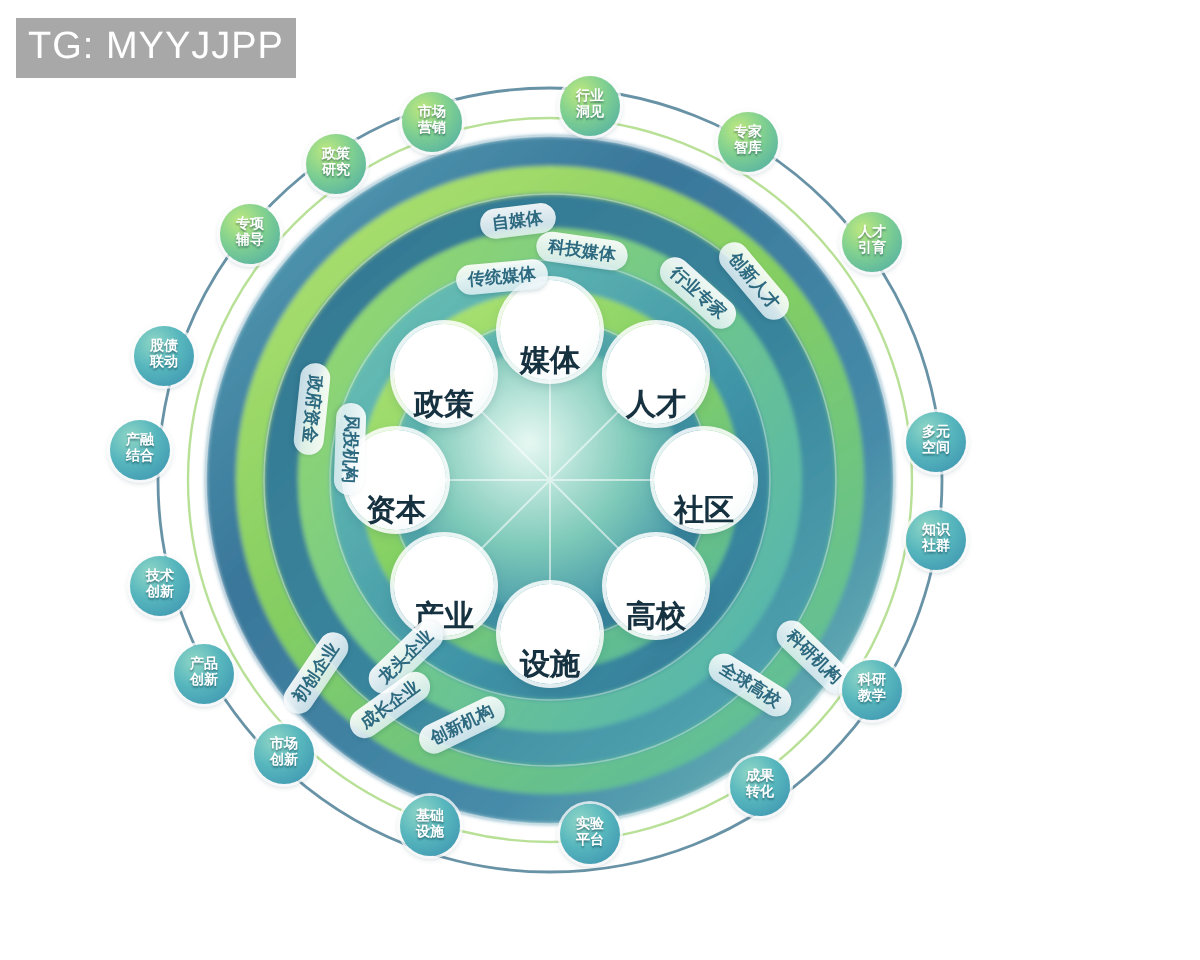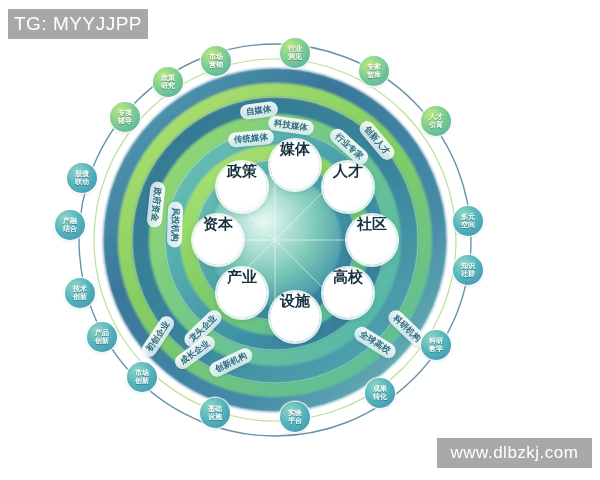--- a/index.html
+++ b/index.html
@@ -19,22 +19,22 @@
   #wm-tag{left:437px;top:438px;width:155px;height:30px;font-size:17px;}
 
   
   #diagram{position:absolute;left:40px;top:35px;width:470px;height:410px;}
   #diagram svg{display:block;width:470px;height:410px;}
   
   .inner-node{
     position:absolute;transform:translate(-50%,-50%);
     border-radius:50%;background:radial-gradient(circle at 38% 32%,#ffffff 60%,#eef7f7 100%);
     box-shadow:0 0 0 2px rgba(255,255,255,.85), 0 2px 6px rgba(20,70,90,.25);
-    display:flex;align-items:flex-start;justify-content:center;
-    color:#16313f;font-weight:bold;margin-left:20px;
+    display:flex;align-items:flex-end;justify-content:center;
+    color:#16313f;font-weight:bold;
   }
   
   #center-node{
     position:absolute;left:50%;top:50%;transform:translate(-50%,-50%);
     width:118px;height:118px;border-radius:50%;
     background:radial-gradient(circle at 40% 32%,#ffffff 62%,#e9f4f5 100%);
     box-shadow:0 0 0 3px rgba(255,255,255,.7),0 0 0 6px rgba(140,210,200,.35),0 3px 10px rgba(10,60,80,.25);
     display:flex;flex-direction:column;align-items:center;justify-content:center;
     color:#1d6b4e;font-weight:bold;font-size:13.5px;line-height:1.35;letter-spacing:.5px;
   }
@@ -276,14 +276,13 @@
         </span>
       </div>
     <div class="outer-node g" style="left:128px;top:47px;">
         <span>
           <span style="display:block">政策</span>
           <span style="display:block">研究</span>
         </span>
       </div>
   </div>
 
-  <div id="wm-tag" class="tag">www.dlbzkj.com</div>
 </div>
 
 </body></html>

